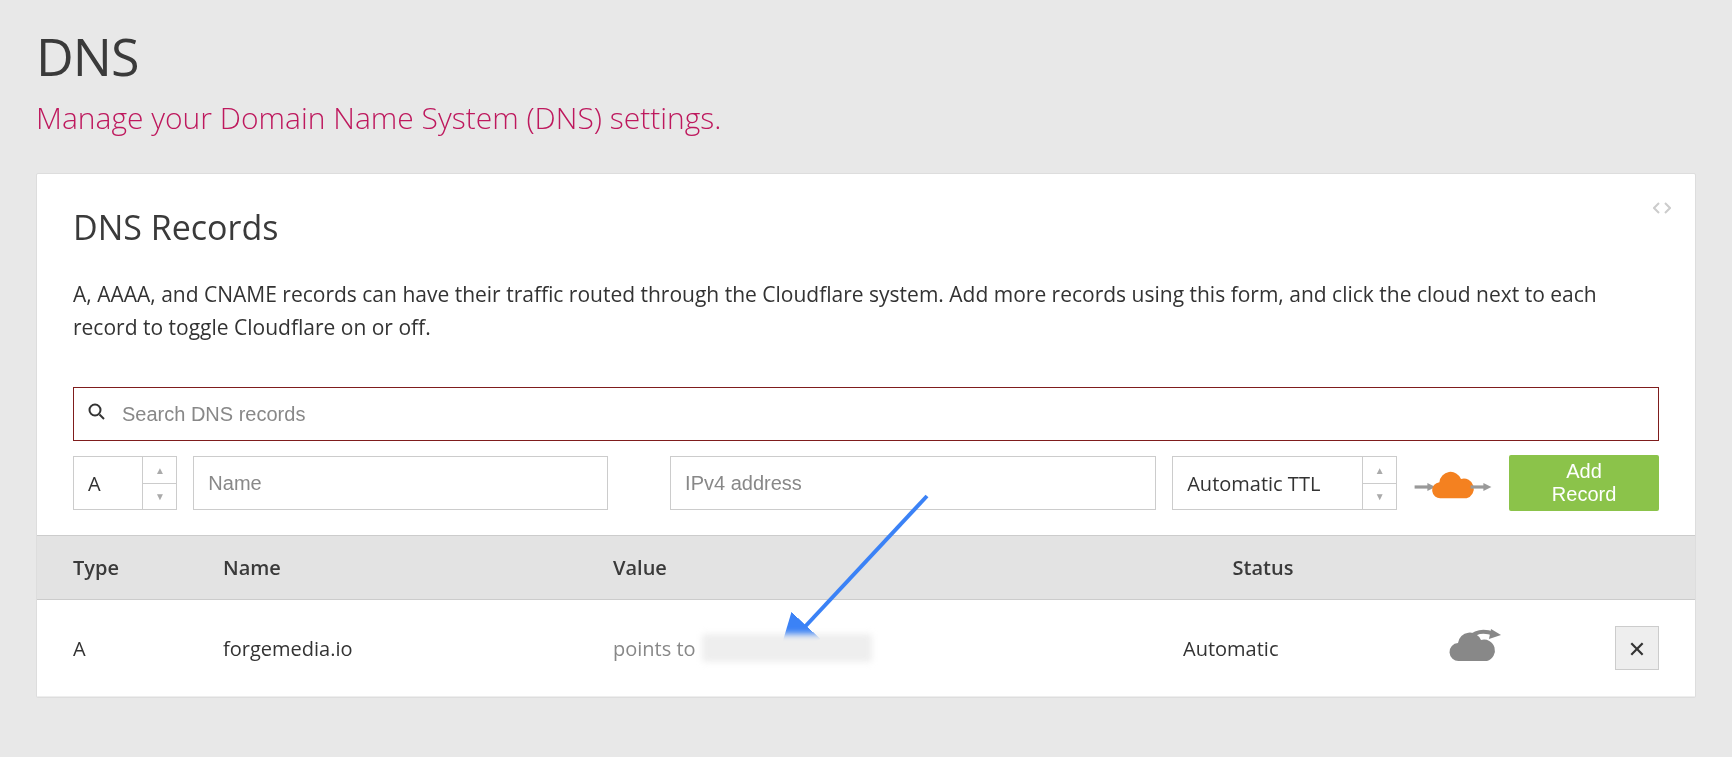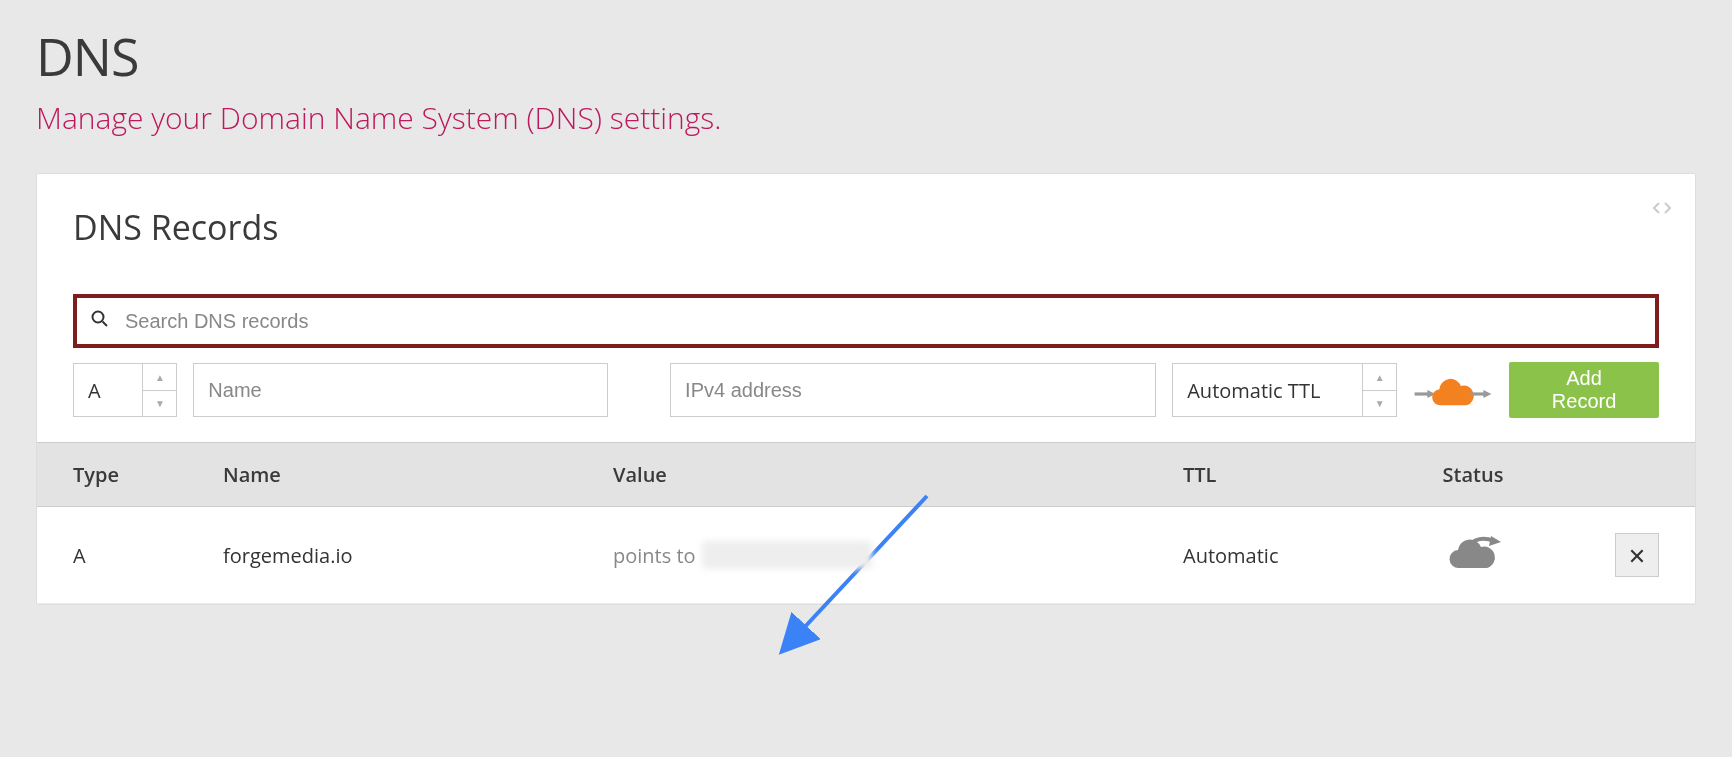--- a/index.html
+++ b/index.html
@@ -49,21 +49,21 @@
 .api-icon {
   position: absolute;
   top: 24px; right: 24px;
   color: #ccc;
   font-size: 16px;
 }
 .filter-row { margin-top: 44px; }
 .search-wrap {
   display: flex;
   align-items: center;
-  border: 4px solid #7f1d1d;
+  border: 1px solid #7f1d1d;
   height: 54px;
   padding: 0 14px;
 }
 .search-icon { color: #333; margin-right: 16px; }
 .search-input {
   border: none; outline: none;
   font-size: 20px; flex: 1;
   height: 100%;
 }
 .search-input::placeholder { color: #888; }
@@ -167,20 +167,21 @@
 </div>
 
 <div class="card">
   <span class="api-icon">
     <svg width="18" height="14" viewBox="0 0 18 14">
         <path d="M6 2 L1 7 L6 12 M12 2 L17 7 L12 12" stroke="#ccc" stroke-width="2" fill="none"></path>
       </svg>
   </span>
   <div class="card-inner">
     <div class="card-title">DNS Records</div>
+    <div class="card-desc">A, AAAA, and CNAME records can have their traffic routed through the Cloudflare system. Add more records using this form, and click the cloud next to each record to toggle Cloudflare on or off.</div>
 
     <div class="filter-row">
       <div class="search-wrap">
         <span class="search-icon">
           <svg width="18" height="18" viewBox="0 0 18 18">
               <circle cx="7" cy="7" r="5.5" stroke="#333" stroke-width="2" fill="none"></circle>
               <line x1="11.5" y1="11.5" x2="16" y2="16" stroke="#333" stroke-width="2"></line>
             </svg>
         </span>
         <input class="search-input" placeholder="Search DNS records" style="">
@@ -228,21 +229,20 @@
         </marker>
       </defs>
     <line x1="170" y1="10" x2="30" y2="160" stroke="#3b82f6" stroke-width="4" marker-end="url(#ah)"></line>
   </svg>
 
   <div class="table">
     <div class="thead">
       <div class="c-type">Type</div>
       <div class="c-name">Name</div>
       <div class="c-value">Value</div>
-      <div class="c-ttl">TTL</div>
       <div class="c-status">Status</div>
       <div class="c-act"></div>
     </div>
     <div class="trow">
       <div class="c-type">A</div>
       <div class="c-name">forgemedia.io</div>
       <div class="c-value value-cell">
         <span>points to </span>
         <span class="blur-box"></span>
       </div>

